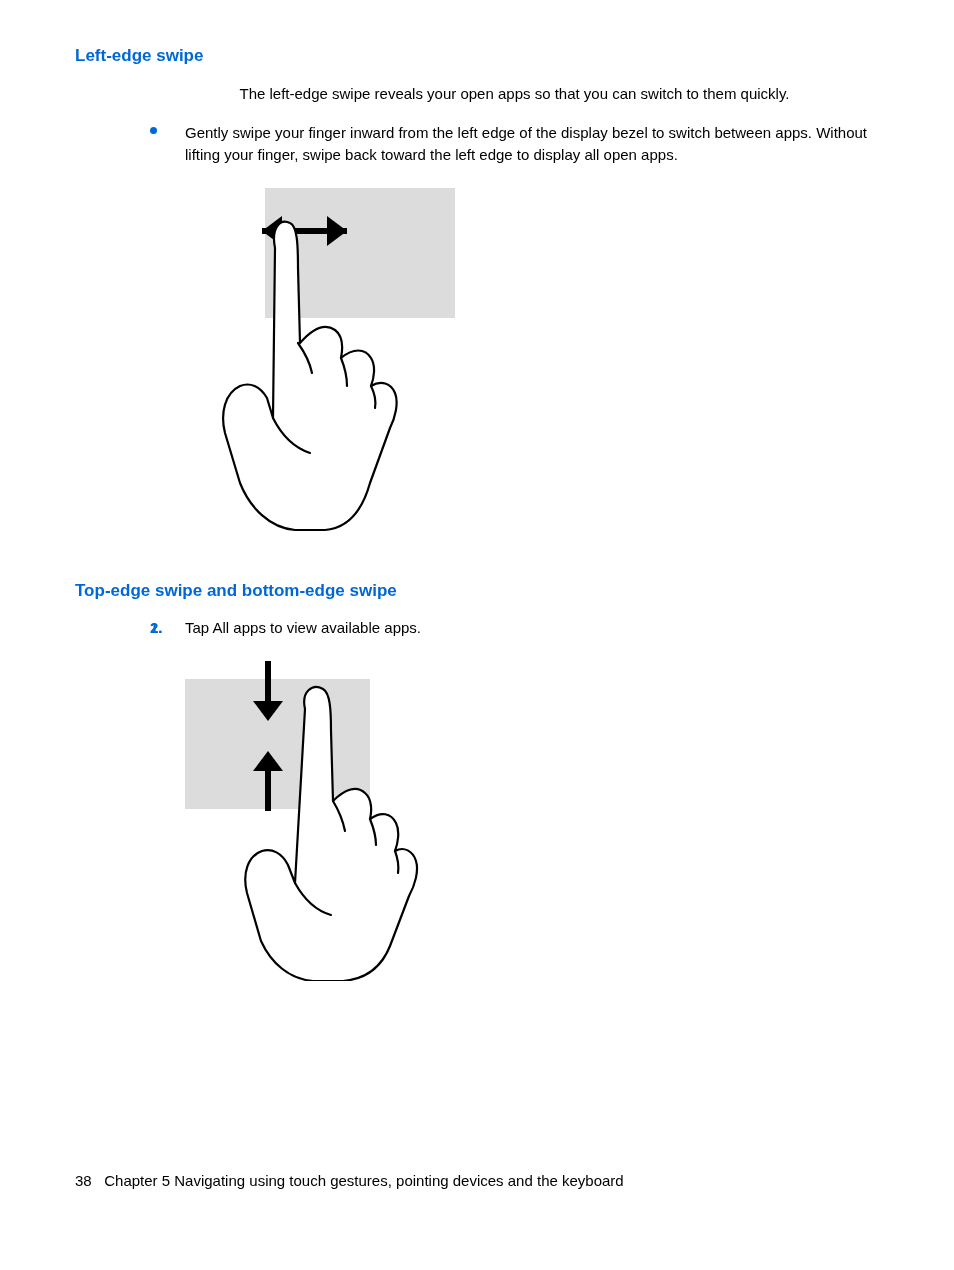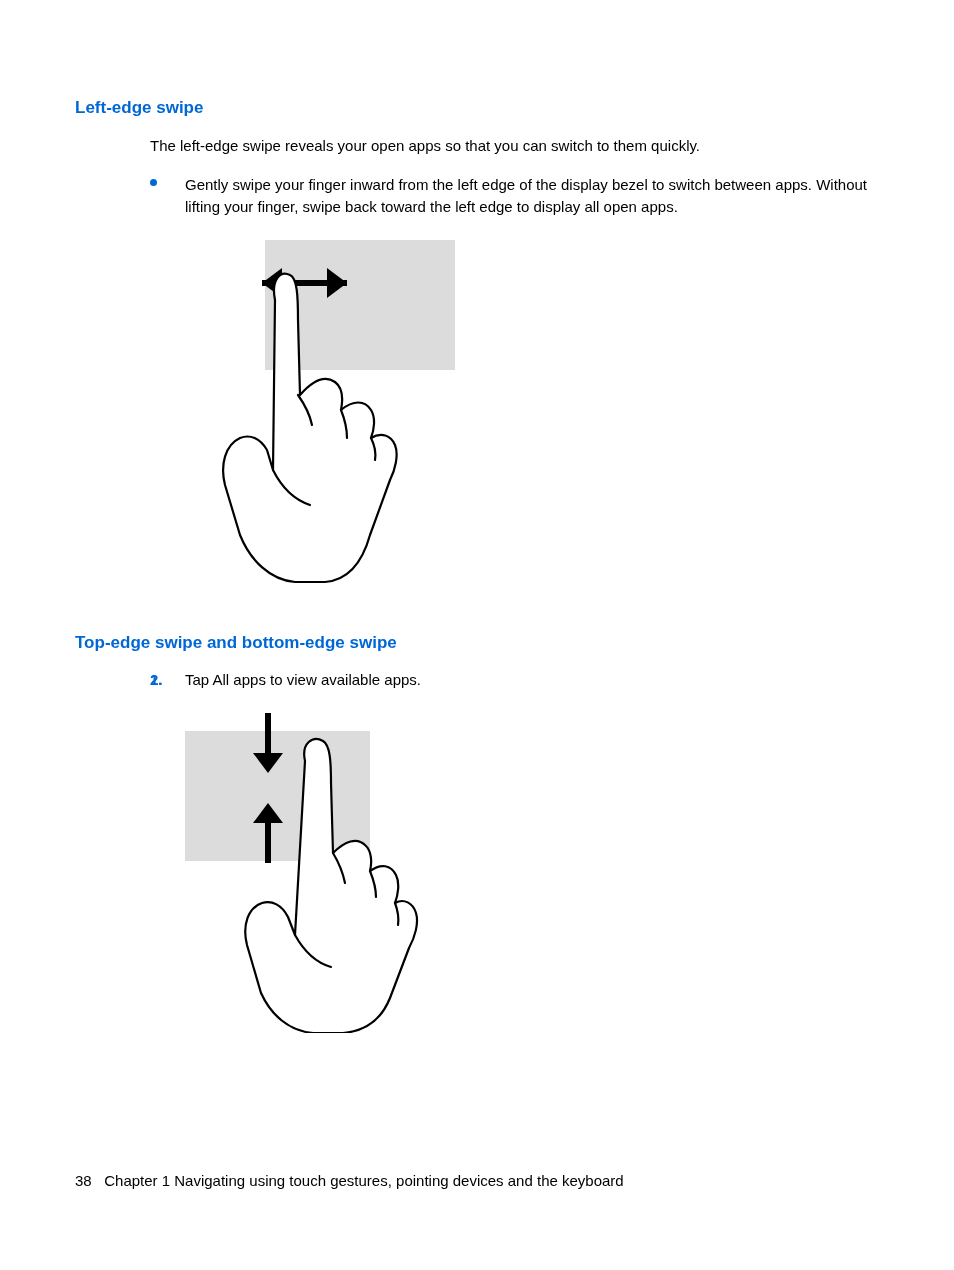--- a/index.html
+++ b/index.html
@@ -7,31 +7,32 @@
       width: 954px;
       height: 1270px;
       font-family: Arial, Helvetica, sans-serif;
       font-size: 15px;
       color: #000;
       background: #fff;
       position: relative;
       line-height: 1.45;
     }
     .page {
-      padding: 96px 75px 0 75px;
+      padding: 44px 75px 0 75px;
     }
     .section-heading {
       color: #0068d6;
       font-weight: bold;
       font-size: 17px;
       margin-bottom: 14px;
     }
     .intro {
       margin-left: 75px;
       margin-bottom: 18px;
+      text-align: center;
     }
     .bullet-list {
       margin-left: 75px;
       list-style: none;
     }
     .bullet-item {
       position: relative;
       padding-left: 35px;
       margin-bottom: 6px;
     }
@@ -182,14 +183,14 @@
         <path d="M 185 158 C 189 168, 191 176, 191 184" fill="none"></path>
         <path d="M 210 190 C 213 198, 214 205, 213 212" fill="none"></path>
         <path d="M 110 222 C 120 240, 132 250, 146 254" fill="none"></path>
       </g>
     </svg>
   </div>
 
 </div>
 
 <div class="footer">
-  <span>38</span>&nbsp;&nbsp;&nbsp;<span>Chapter 1   Navigating using touch gestures, pointing devices and the keyboard</span>
+  <span>38</span>&nbsp;&nbsp;&nbsp;<span>Chapter 5   Navigating using touch gestures, pointing devices and the keyboard</span>
 </div>
 
 </body></html>

